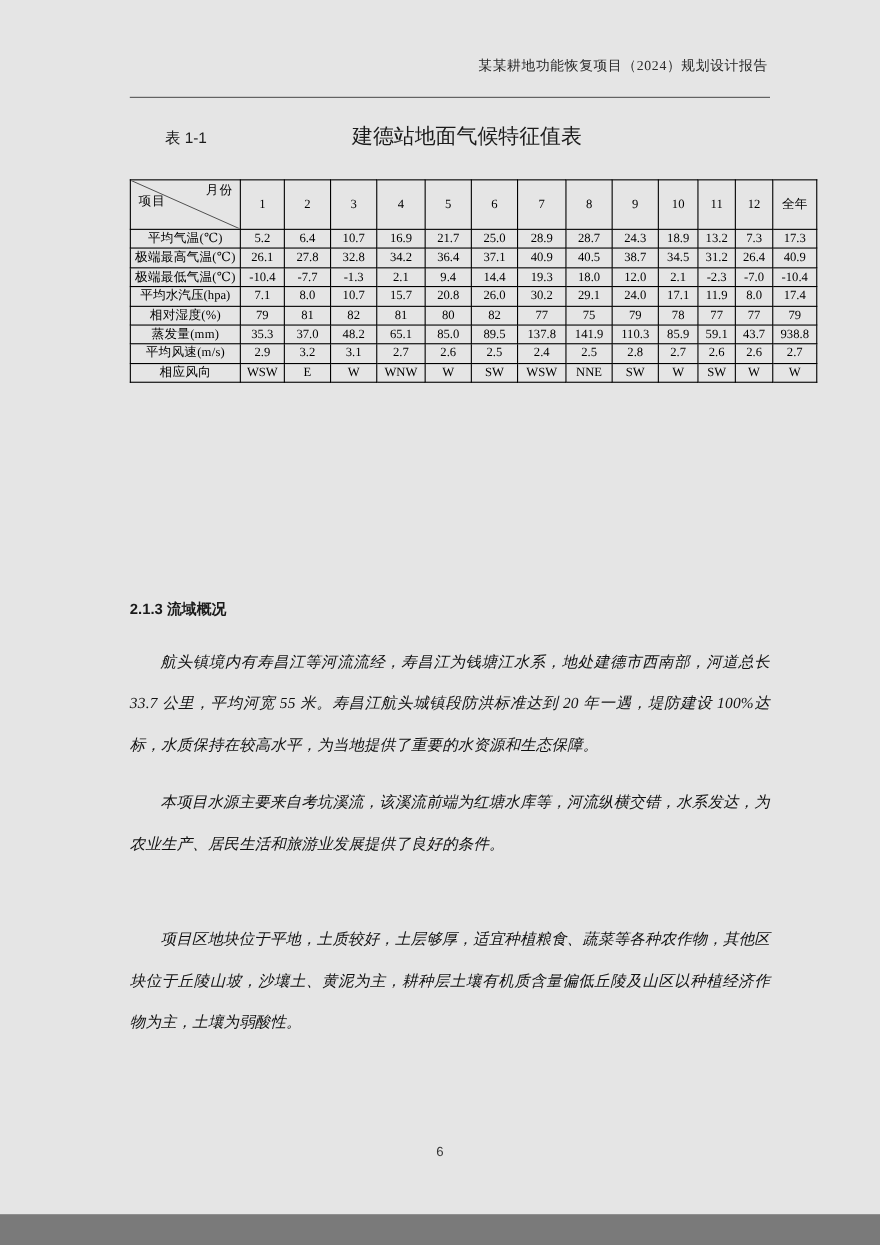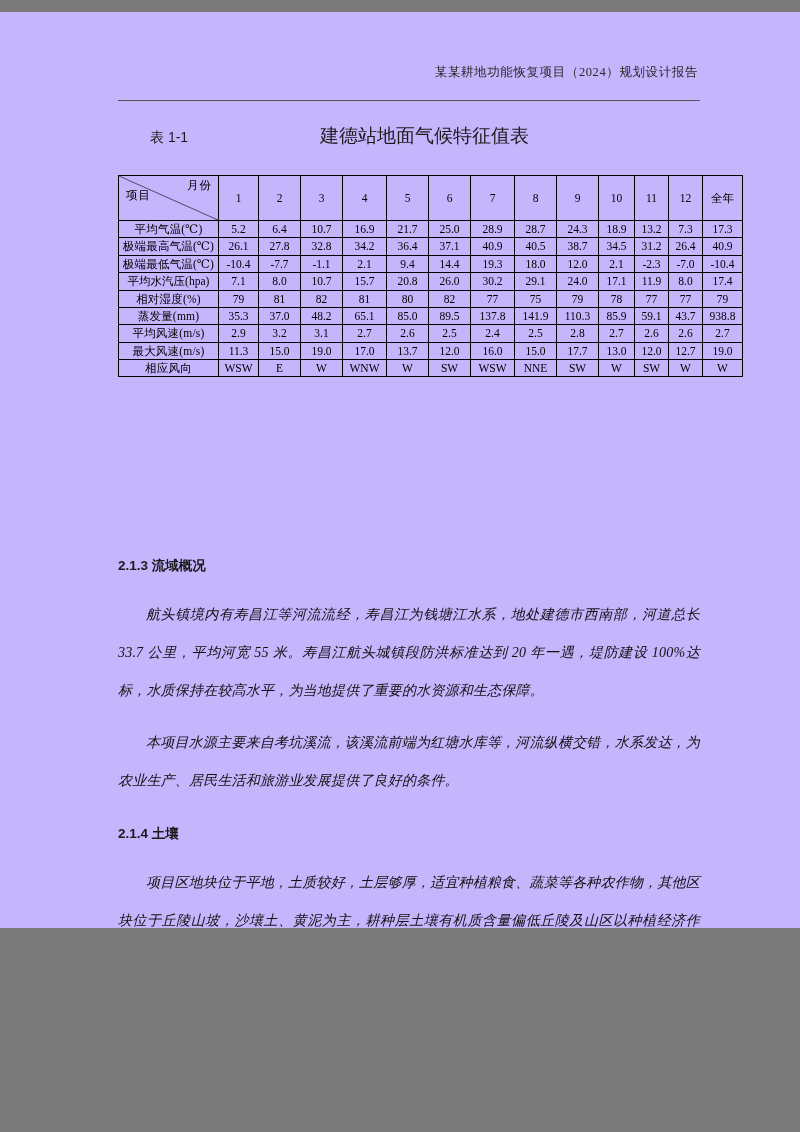--- a/index.html
+++ b/index.html
@@ -7,23 +7,23 @@
     margin: 0;
     padding: 0;
     background: #7a7a7a;
   }
   body {
     font-family: "Liberation Serif", "DejaVu Serif", serif;
   }
   .page {
     position: relative;
     width: 800px;
-    height: 916px;
-    margin: 12px auto;
-    background: #c4b5fd;
+    height: 1104px;
+    margin: 0 auto;
+    background: #e5e5e5;
     box-sizing: border-box;
     overflow: hidden;
   }
 
   
   .header-zone {
     position: absolute;
     left: 0;
     top: 0;
     width: 800px;
@@ -261,21 +261,21 @@
             <td>38.7</td>
             <td>34.5</td>
             <td>31.2</td>
             <td>26.4</td>
             <td>40.9</td>
           </tr>
           <tr>
             <td class="rowlabel">极端最低气温(℃)</td>
             <td>-10.4</td>
             <td>-7.7</td>
-            <td>-1.1</td>
+            <td>-1.3</td>
             <td>2.1</td>
             <td>9.4</td>
             <td>14.4</td>
             <td>19.3</td>
             <td>18.0</td>
             <td>12.0</td>
             <td>2.1</td>
             <td>-2.3</td>
             <td>-7.0</td>
             <td>-10.4</td>
@@ -338,36 +338,20 @@
             <td>2.5</td>
             <td>2.4</td>
             <td>2.5</td>
             <td>2.8</td>
             <td>2.7</td>
             <td>2.6</td>
             <td>2.6</td>
             <td>2.7</td>
           </tr>
           <tr>
-            <td class="rowlabel">最大风速(m/s)</td>
-            <td>11.3</td>
-            <td>15.0</td>
-            <td>19.0</td>
-            <td>17.0</td>
-            <td>13.7</td>
-            <td>12.0</td>
-            <td>16.0</td>
-            <td>15.0</td>
-            <td>17.7</td>
-            <td>13.0</td>
-            <td>12.0</td>
-            <td>12.7</td>
-            <td>19.0</td>
-          </tr>
-          <tr>
             <td class="rowlabel">相应风向</td>
             <td>WSW</td>
             <td>E</td>
             <td>W</td>
             <td>WNW</td>
             <td>W</td>
             <td>SW</td>
             <td>WSW</td>
             <td>NNE</td>
             <td>SW</td>
@@ -383,23 +367,19 @@
   <div class="body-zone">
     <h3 class="section-heading">
       <span class="num">2.1.3</span>
       <span>流域概况</span>
     </h3>
     <div class="gap-after-heading"></div>
     <p class="prose">航头镇境内有寿昌江等河流流经，寿昌江为钱塘江水系，地处建德市西南部，河道总长 33.7 公里，平均河宽 55 米。寿昌江航头城镇段防洪标准达到 20 年一遇，堤防建设 100%达标，水质保持在较高水平，为当地提供了重要的水资源和生态保障。</p>
     <div class="gap-between-paras"></div>
     <p class="prose">本项目水源主要来自考坑溪流，该溪流前端为红塘水库等，河流纵横交错，水系发达，为农业生产、居民生活和旅游业发展提供了良好的条件。</p>
     <div class="gap-before-heading"></div>
-    <h3 class="section-heading">
-      <span class="num">2.1.4</span>
-      <span>土壤</span>
-    </h3>
     <div class="gap-after-heading"></div>
     <p class="prose">项目区地块位于平地，土质较好，土层够厚，适宜种植粮食、蔬菜等各种农作物，其他区块位于丘陵山坡，沙壤土、黄泥为主，耕种层土壤有机质含量偏低丘陵及山区以种植经济作物为主，土壤为弱酸性。</p>
   </div>
 
   <div class="page-number">6</div>
 
 </div>
 
 </body></html>

